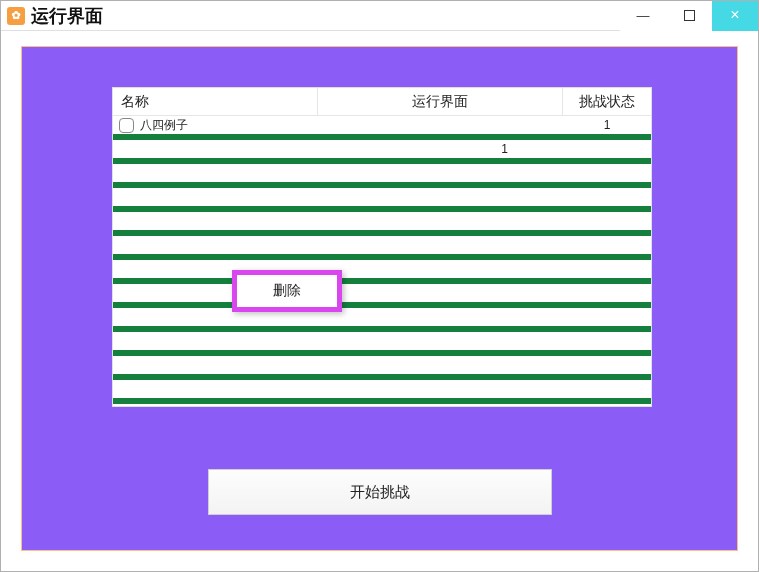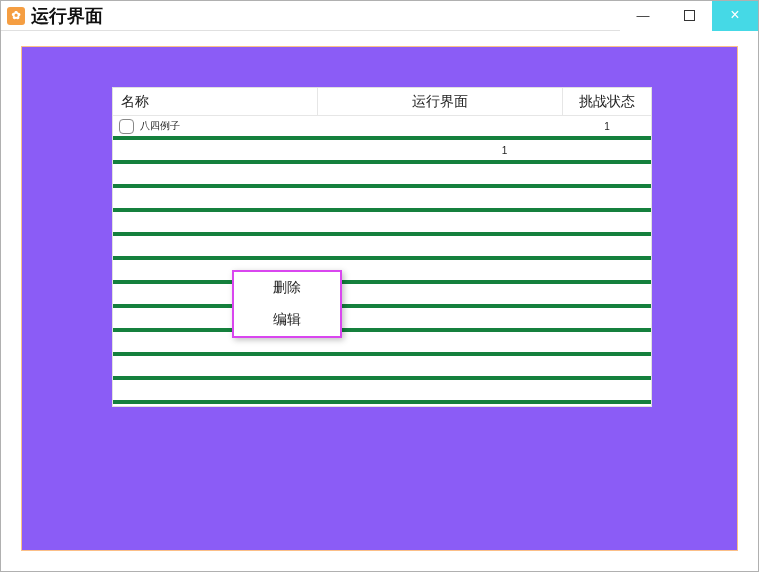--- a/index.html
+++ b/index.html
@@ -38,32 +38,32 @@
       border: 1px solid #e0e0e0; background: #fff; overflow: hidden;
     }
     .thead { display: flex; height: 28px; border-bottom: 1px solid #e6e6e6; font-size: 14px; color: #222; font-weight: 500; }
     .thead .col { display: flex; align-items: center; padding: 0 8px; border-right: 1px solid #e6e6e6; }
     .thead .col:last-child { border-right: none; }
     .col-name { width: 205px; }
     .col-status { width: 245px; justify-content: center; }
     .col-loop { flex: 1; justify-content: center; }
 
     .tbody { }
-    .trow { display: flex; height: 24px; border-bottom: 4px solid #15803d; font-size: 10px; color: #222; }
+    .trow { display: flex; height: 24px; border-bottom: 6px solid #15803d; font-size: 12px; color: #222; }
     .trow .cell { display: flex; align-items: center; padding: 0 6px; }
     .cell-name { width: 205px; gap: 6px; }
     .cell-status { width: 245px; justify-content: center; }
     .cell-loop { flex: 1; justify-content: center; }
     .chk {
       width: 15px; height: 15px; border: 1.5px solid #888; border-radius: 4px; background: #fff; flex-shrink: 0;
     }
 
     .context-menu {
       position: absolute; left: 210px; top: 223px; width: 110px;
-      background: #fff; border: 2px solid #d946ef; box-shadow: 2px 2px 6px rgba(0,0,0,0.25);
+      background: #fff; border: 5px solid #d946ef; box-shadow: 2px 2px 6px rgba(0,0,0,0.25);
       z-index: 50;
     }
     .context-menu .mi {
       display: flex; align-items: center; justify-content: center;
       height: 32px; font-size: 14px; color: #222;
     }
 
     .start-btn {
       position: absolute; left: 186px; bottom: 35px; width: 344px; height: 46px;
       border: 1px solid #cfcfcf; background: linear-gradient(#fdfdfd, #f3f3f3);
@@ -161,18 +161,20 @@
           <div class="trow">
             <div class="cell cell-name"></div>
             <div class="cell cell-status"></div>
             <div class="cell cell-loop"></div>
           </div>
         </div>
     </div>
 
     <div class="context-menu" id="ctx-menu">
         <div class="mi">删除</div>
-        <div class="mi">编辑</div>
       </div>
 
+    <div class="start-btn">
+      <span>开始挑战</span>
+    </div>
   </div>
 
 </div>
 
 </body></html>

